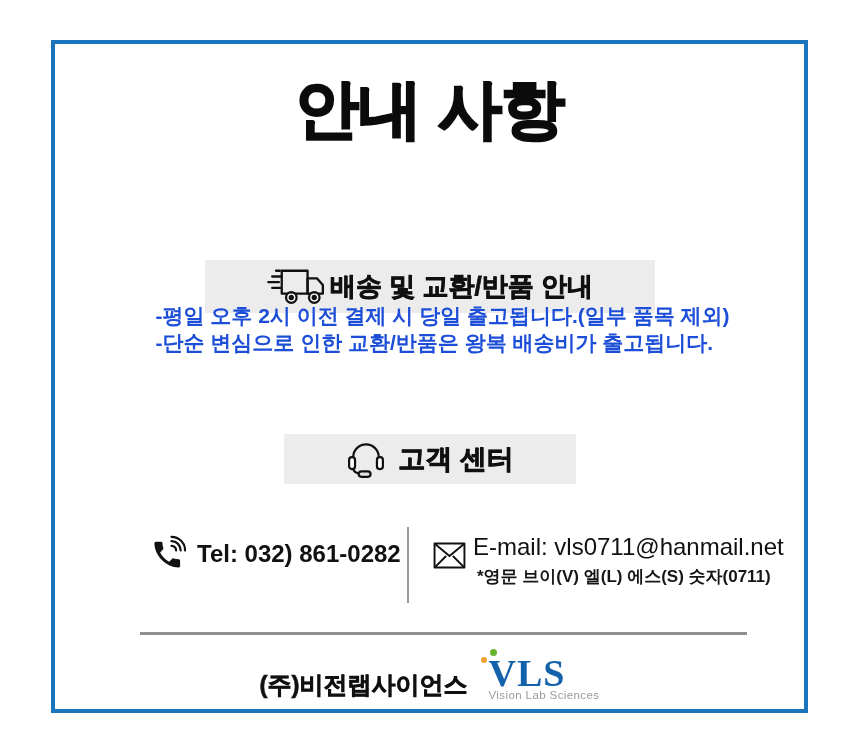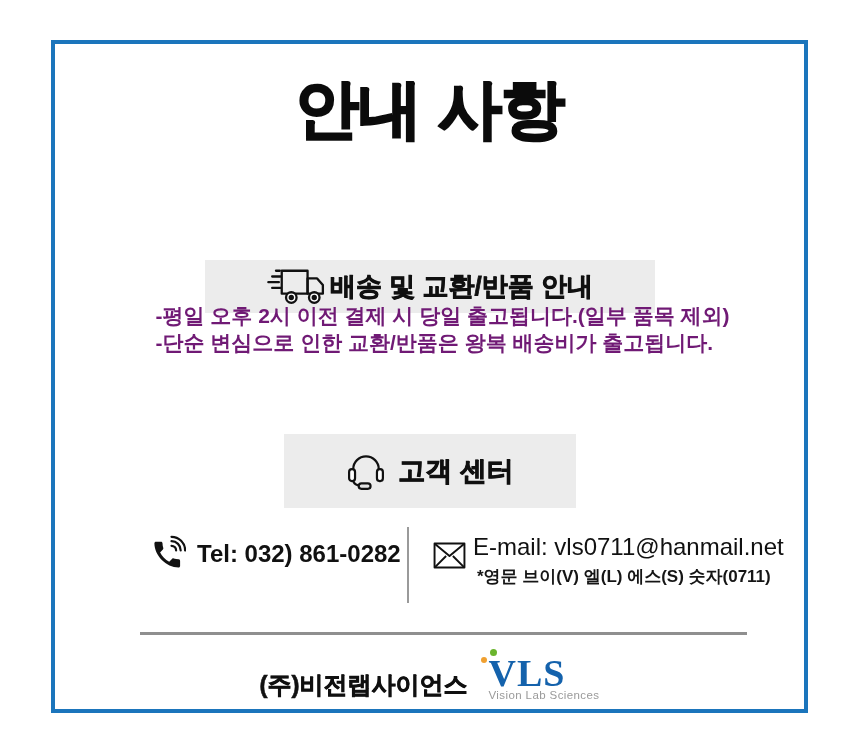--- a/index.html
+++ b/index.html
@@ -14,29 +14,29 @@
   .title{
     position:absolute;top:32px;left:0;width:100%;text-align:center;
     font-size:64px;line-height:66px;font-weight:900;color:#0b0b0b;
     letter-spacing:-1px;-webkit-text-stroke:2.2px #0b0b0b;
   }
   .sec-header{
     position:absolute;left:50%;transform:translateX(-50%);
     background:#ececec;display:flex;align-items:center;justify-content:center;
   }
   .sec-shipping{top:168px;width:450px;height:53px;margin-top:48px;}
-  .sec-support{top:390px;width:292px;height:74px;gap:11px;}
+  .sec-support{top:390px;width:292px;height:50px;gap:11px;}
   .sec-label{
     font-size:26px;font-weight:800;color:#101010;-webkit-text-stroke:0.8px #101010;
     white-space:nowrap;
   }
   .sec-support .sec-label{font-size:27px;}
   .body-lines{
     position:absolute;top:258px;left:50%;transform:translateX(-50%);
-    width:548px;font-size:21px;line-height:27px;font-weight:600;color:#701a75;
+    width:548px;font-size:21px;line-height:27px;font-weight:600;color:#1d4ed8;
     white-space:nowrap;
   }
   .contact{position:absolute;top:481px;left:0;width:857px;height:78px;}
   .phone-icon{position:absolute;left:93px;top:10px;}
   .tel-text{position:absolute;left:142px;top:15px;font-size:24px;font-weight:600;white-space:nowrap;}
   .v-divider{position:absolute;left:352px;top:2px;width:2px;height:76px;background:#9a9a9a;}
   .mail-icon{position:absolute;left:378px;top:17px;}
   .email-text{position:absolute;left:418px;top:8px;font-size:24px;font-weight:400;white-space:nowrap;}
   .email-note{position:absolute;left:422px;top:40px;font-size:17px;font-weight:600;color:#151515;white-space:nowrap;}
   .footer-line{position:absolute;top:588px;left:85px;width:607px;height:3px;background:#8f8f8f;}

